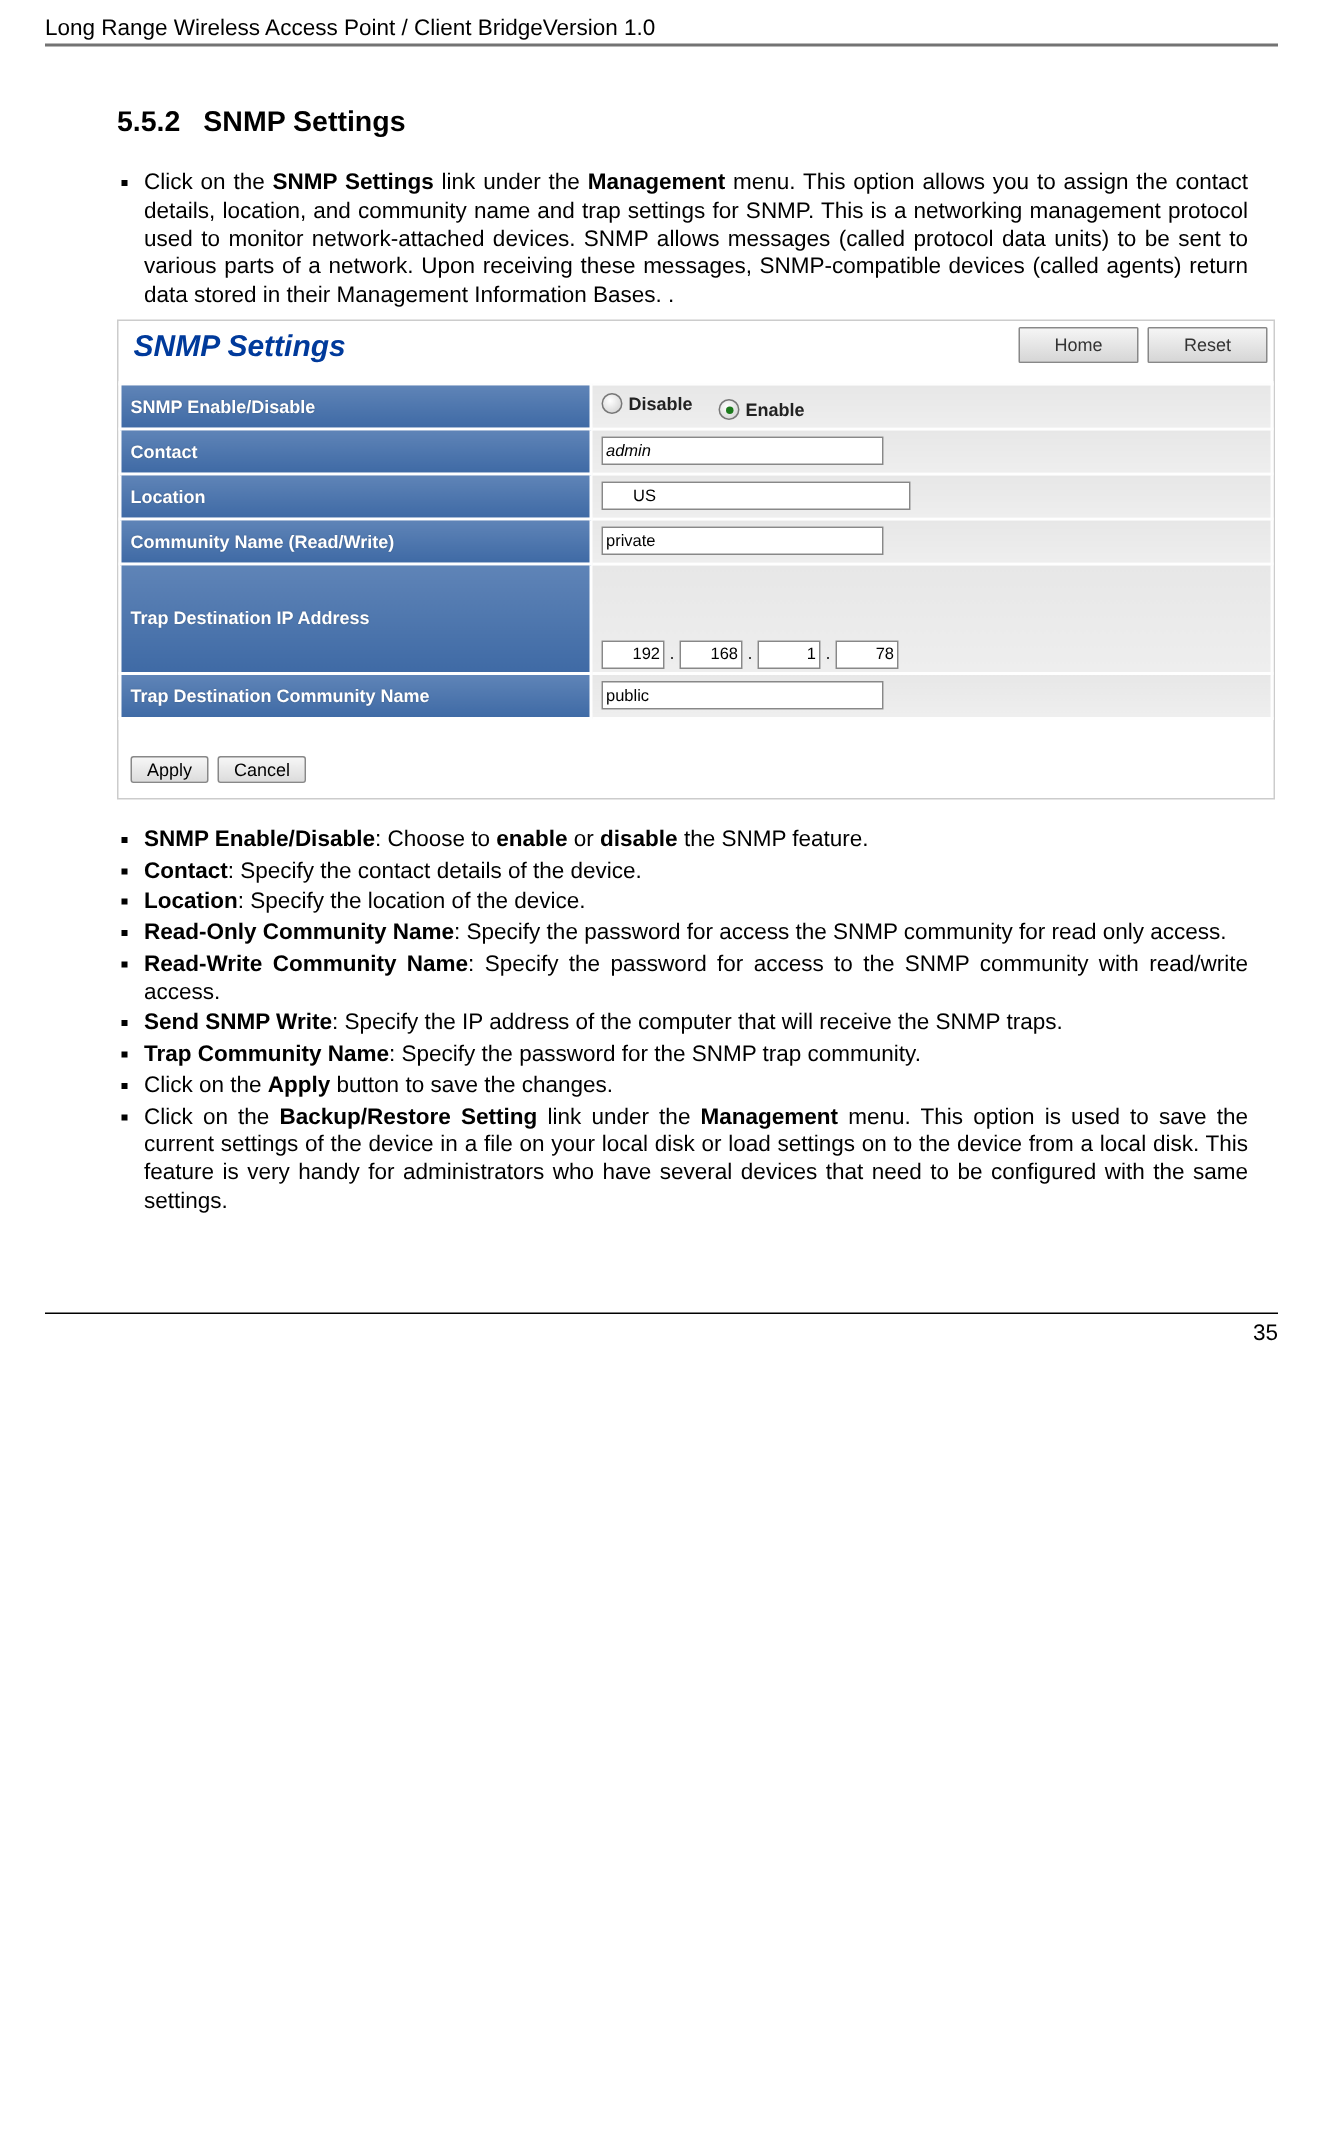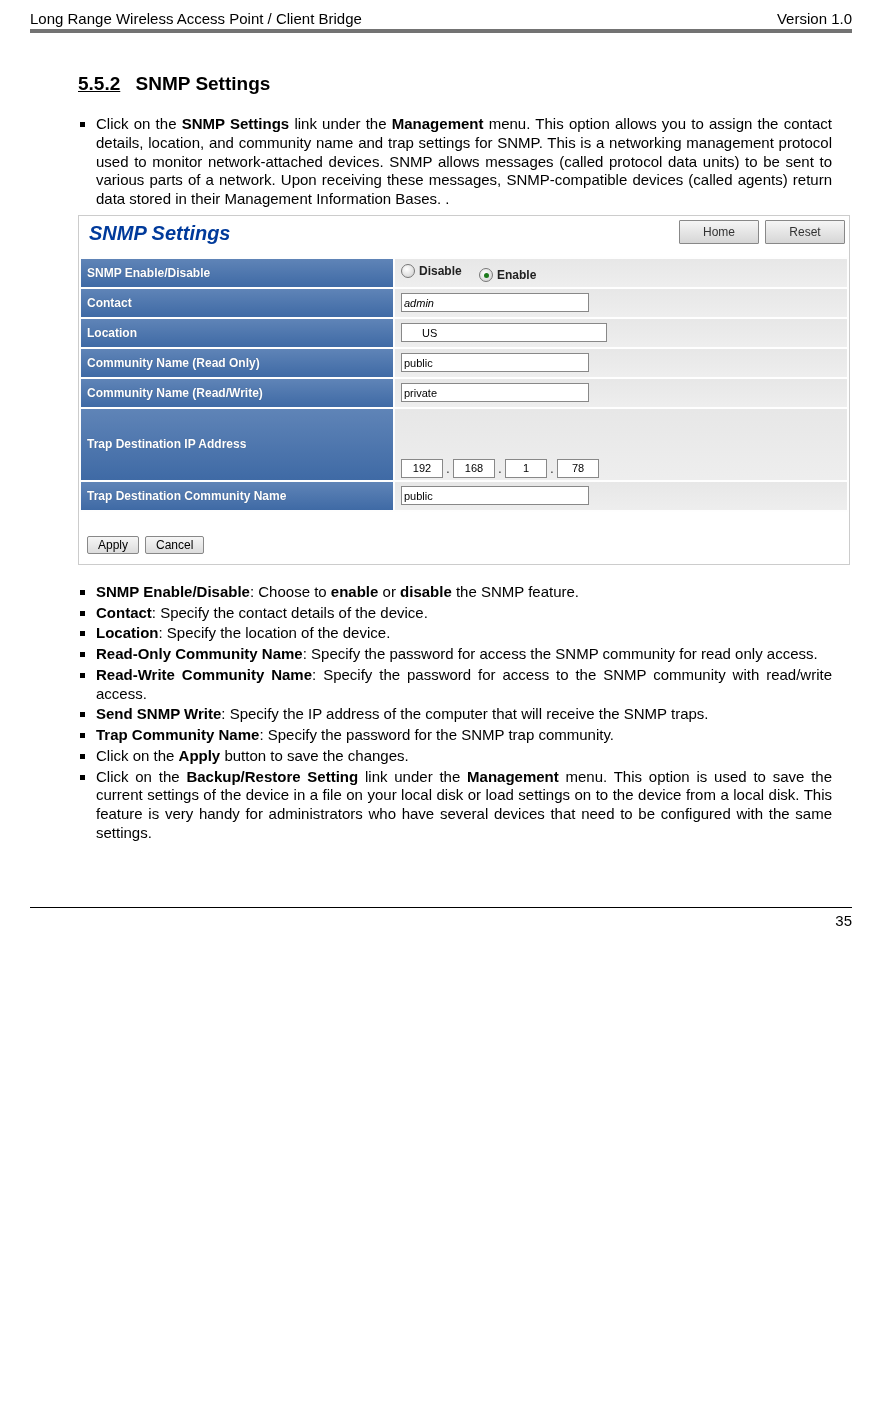--- a/index.html
+++ b/index.html
@@ -9,41 +9,40 @@
     background: #fff;
     color: #000;
     width: 882px;
   }
   .page {
     padding: 10px 30px 10px 30px;
     box-sizing: border-box;
   }
   .header-bar {
     display: flex;
-    justify-content: space-between;
     font-size: 15px;
     padding: 0 0 2px 0;
-    border-bottom: 4px solid #737373;
+    border-bottom: 2px solid #737373;
   }
   .footer-bar {
     border-top: 1px solid #000;
     text-align: right;
     padding-top: 4px;
     font-size: 15px;
     margin-top: 64px;
   }
   .content {
     padding: 30px 20px 0 48px;
   }
   h2 {
     font-size: 19px;
     font-weight: bold;
     margin: 10px 0 20px 0;
   }
-  h2 .secnum { padding-right: 10px; text-decoration: underline; }
+  h2 .secnum { padding-right: 10px; }
   ul.square {
     list-style-type: square;
     padding-left: 18px;
     margin: 0;
   }
   ul.square > li {
     font-size: 15px;
     line-height: 1.25;
     text-align: justify;
     margin-bottom: 2px;
@@ -112,21 +111,21 @@
     color: #222;
   }
   .snmp-table input[type=text] {
     font-family: Verdana, Arial, sans-serif;
     font-size: 11px;
     height: 17px;
     padding: 0 2px;
     border: 1px solid #888;
     background: #fff;
   }
-  .snmp-table .ip input { width: 36px; text-align: center; margin-top: 48px; }
+  .snmp-table .ip input { width: 36px; text-align: right; margin-top: 48px; }
   .snmp-radio {
     display: inline-flex;
     align-items: center;
     gap: 4px;
     margin-right: 14px;
     font-weight: bold;
     font-size: 12px;
   }
   .snmp-radio .circ {
     width: 12px; height: 12px; border-radius: 50%;
@@ -199,24 +198,20 @@
           </tr>
           <tr>
             <td class="lbl">Contact</td>
             <td class="val"><input type="text" style="width: 182px; font-style: italic;" value="admin"></td>
           </tr>
           <tr>
             <td class="lbl">Location</td>
             <td class="val"><input type="text" style="width: 182px; padding-left: 20px;" value="US"></td>
           </tr>
           <tr>
-            <td class="lbl">Community Name (Read Only)</td>
-            <td class="val"><input type="text" style="width: 182px;" value="public"></td>
-          </tr>
-          <tr>
             <td class="lbl">Community Name (Read/Write)</td>
             <td class="val"><input type="text" style="width: 182px;" value="private"></td>
           </tr>
           <tr>
             <td class="lbl">Trap Destination IP Address</td>
             <td class="val ip">
               <input type="text" value="192" style=""> .
               <input type="text" value="168" style=""> .
               <input type="text" value="1" style=""> .
               <input type="text" value="78" style="">

